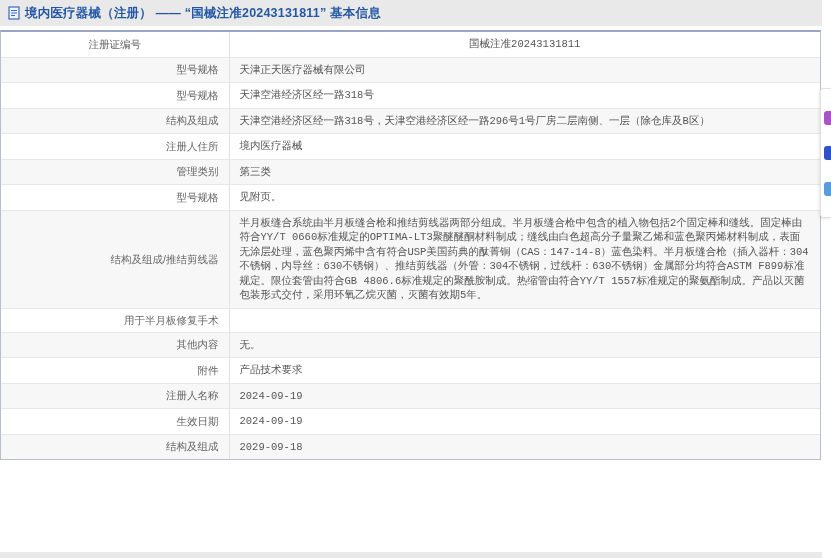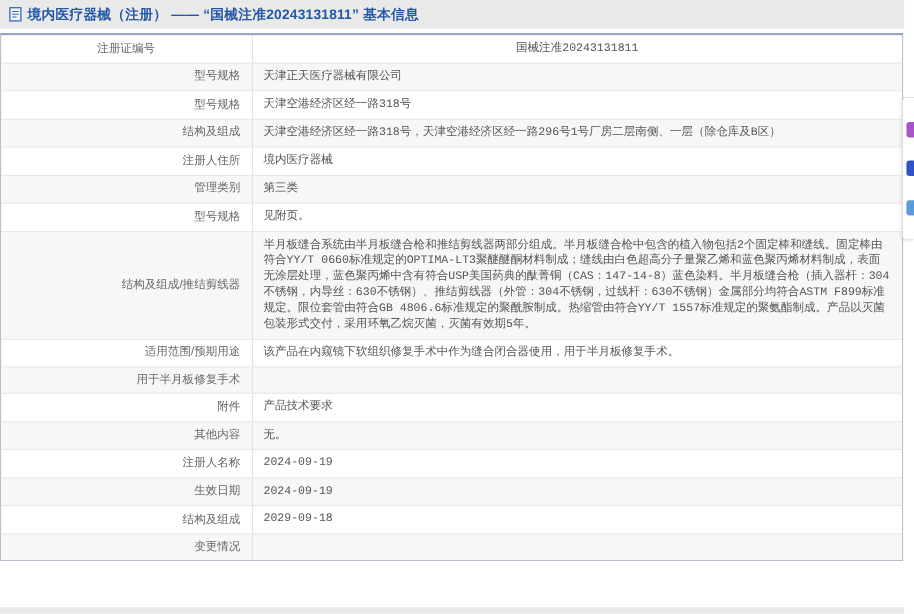--- a/index.html
+++ b/index.html
@@ -114,50 +114,42 @@
     </tr>
           <tr>
       <th><span class="lbl">型号规格</span></th>
       <td>见附页。</td>
     </tr>
           <tr>
       <th><span class="lbl">结构及组成/推结剪线器</span></th>
       <td>半月板缝合系统由半月板缝合枪和推结剪线器两部分组成。半月板缝合枪中包含的植入物包括2个固定棒和缝线。固定棒由符合YY/T 0660标准规定的OPTIMA-LT3聚醚醚酮材料制成；缝线由白色超高分子量聚乙烯和蓝色聚丙烯材料制成，表面无涂层处理，蓝色聚丙烯中含有符合USP美国药典的酞菁铜（CAS：147-14-8）蓝色染料。半月板缝合枪（插入器杆：304不锈钢，内导丝：630不锈钢）、推结剪线器（外管：304不锈钢，过线杆：630不锈钢）金属部分均符合ASTM F899标准规定。限位套管由符合GB 4806.6标准规定的聚酰胺制成。热缩管由符合YY/T 1557标准规定的聚氨酯制成。产品以灭菌包装形式交付，采用环氧乙烷灭菌，灭菌有效期5年。</td>
     </tr>
           <tr>
-      <th><span class="lbl">适用范围/预期用途</span></th>
-      <td>该产品在内窥镜下软组织修复手术中作为缝合闭合器使用，用于半月板修复手术。</td>
-    </tr>
-          <tr>
       <th><span class="lbl">用于半月板修复手术</span></th>
       <td></td>
     </tr>
           <tr>
+      <th><span class="lbl">其他内容</span></th>
+      <td>无。</td>
+    </tr>
+          <tr>
       <th><span class="lbl">附件</span></th>
       <td>产品技术要求</td>
-    </tr>
-          <tr>
-      <th><span class="lbl">其他内容</span></th>
-      <td>无。</td>
     </tr>
           <tr>
       <th><span class="lbl">注册人名称</span></th>
       <td>2024-09-19</td>
     </tr>
           <tr>
       <th><span class="lbl">生效日期</span></th>
       <td>2024-09-19</td>
     </tr>
           <tr>
       <th><span class="lbl">结构及组成</span></th>
       <td>2029-09-18</td>
-    </tr>
-          <tr>
-      <th><span class="lbl">变更情况</span></th>
-      <td></td>
     </tr>
         </tbody>
     </table>
   </div>
 
   <div class="side-toolbar">
     <div class="mini-icon c1"></div>
     <div class="mini-icon c2"></div>
     <div class="mini-icon c3"></div>
   </div>

